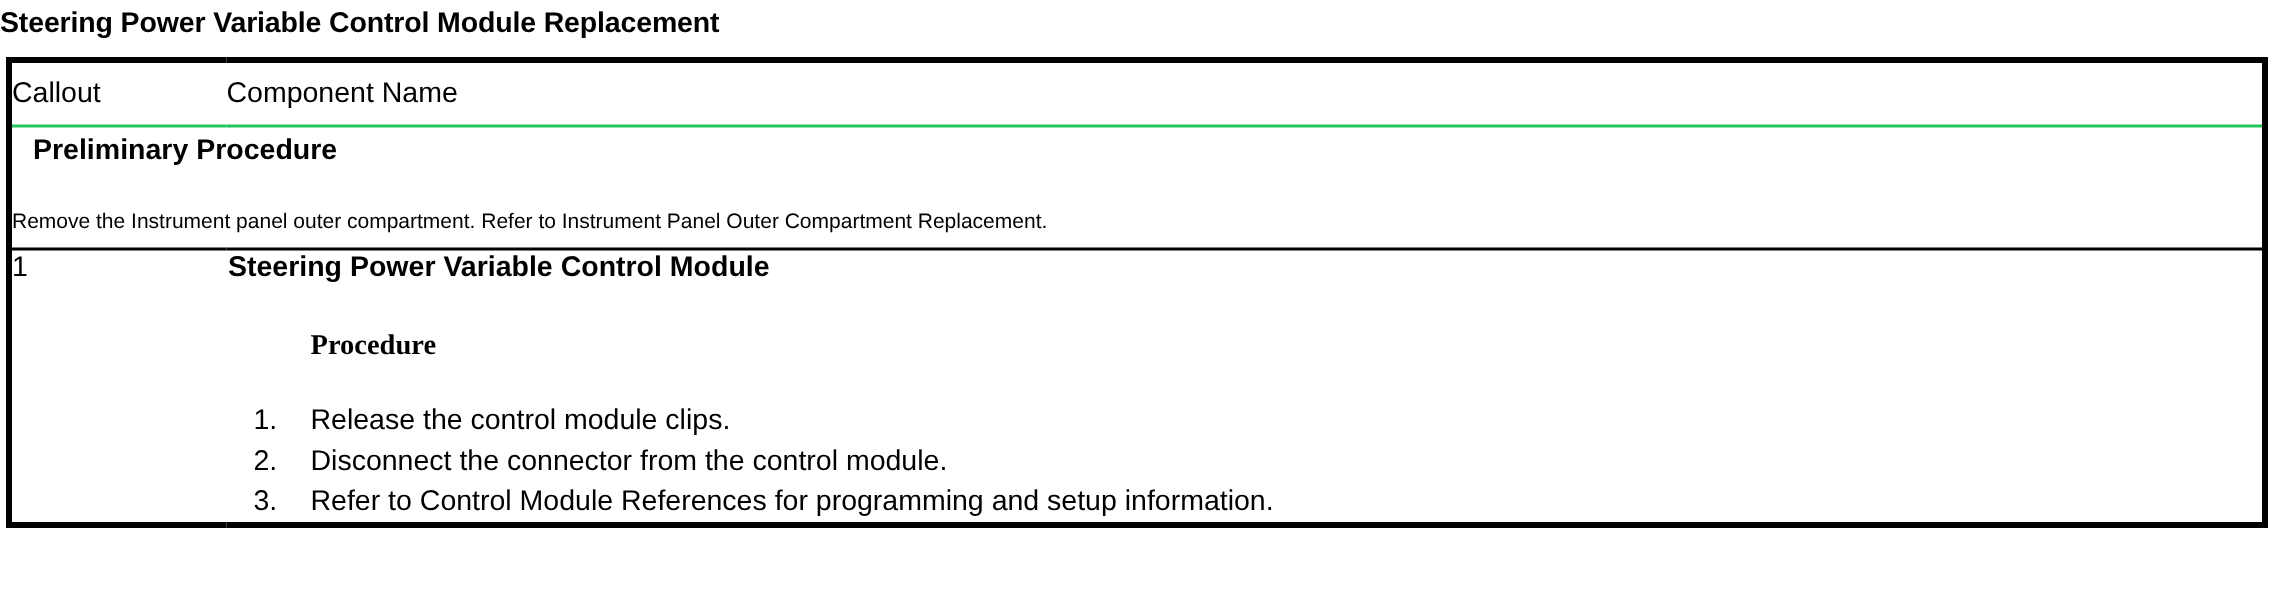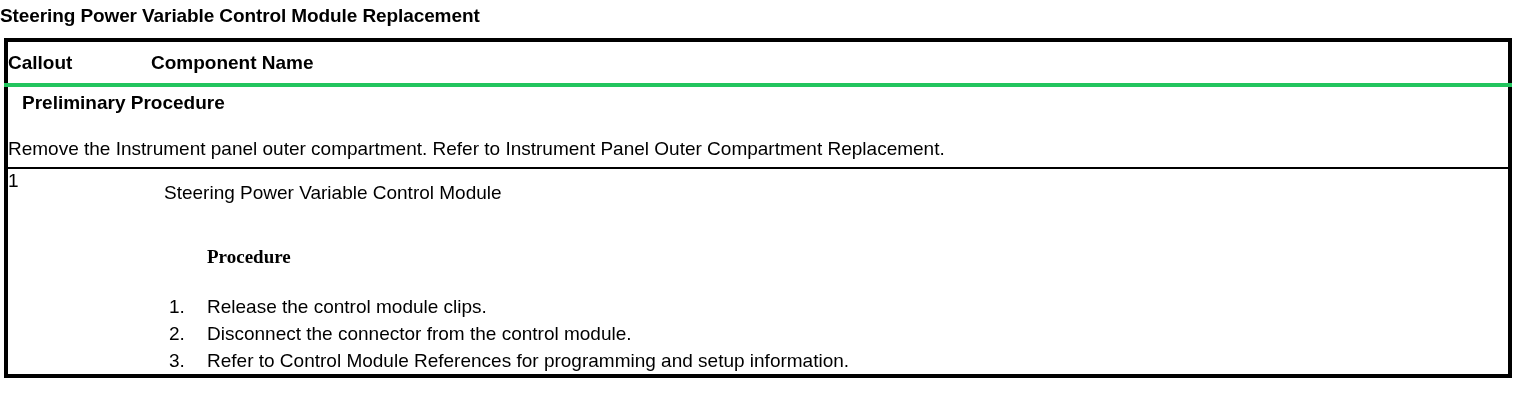--- a/index.html
+++ b/index.html
@@ -52,24 +52,24 @@
     font-weight: normal;
     text-align: left;
   }
 
   
   col.c-callout { width: 145px; }
   col.c-name    { width: auto; }
 
   
   .hdr-row th {
-    border-bottom: 4px solid #22c55e;
+    border-bottom: 2px solid #22c55e;
     height: 41px;
     vertical-align: middle;
-    font-weight: bold;
+    font-weight: normal;
     font-size: 19px;
   }
   .hdr-callout {
     text-align: center;
     border-right: 2px solid #000;
   }
   .hdr-name {
     text-align: center;
   }
 
@@ -82,21 +82,21 @@
     font-weight: bold;
     font-size: 19px;
     line-height: 24px;
     margin: 0;
     padding-left: 14px;
   }
   .prelim-spacer {
     height: 22px;
   }
   .prelim-text {
-    font-size: 19px;
+    font-size: 14px;
     line-height: 24px;
     margin: 0;
     padding-left: 0px;
   }
 
   
   .item-row td {
     padding: 0;
   }
   .cell-callout {
@@ -104,22 +104,23 @@
     text-align: center;
     vertical-align: middle;
     font-size: 19px;
   }
   .cell-body {
     padding: 4px 0 0 6px;
   }
   .comp-name {
     font-size: 19px;
     line-height: 24px;
-    margin: 12px;
+    margin: 0;
     padding-left: 1px;
+    font-weight: bold;
   }
   .proc-heading {
     font-weight: bold;
     font-size: 19px;
     line-height: 24px;
     margin: 0;
     padding-left: 56px;
     padding-top: 28px;
     font-family: Liberation Serif, serif;
   }

